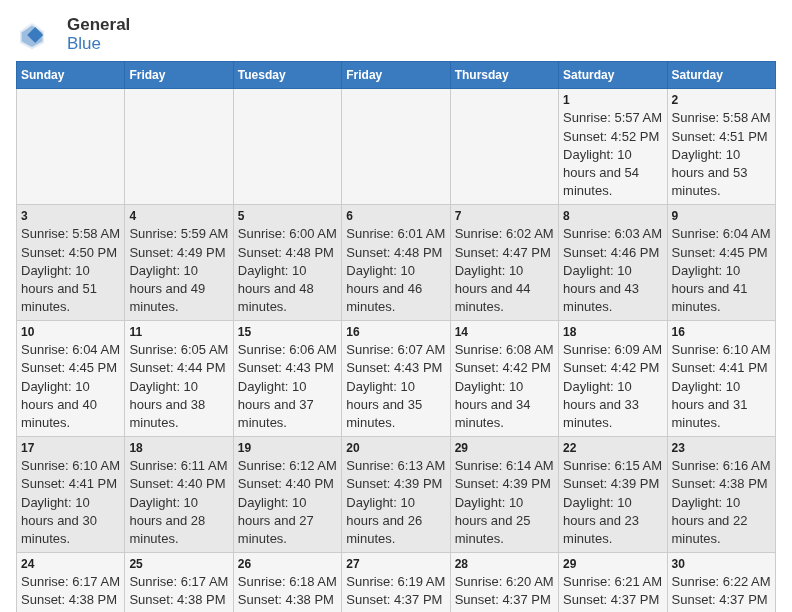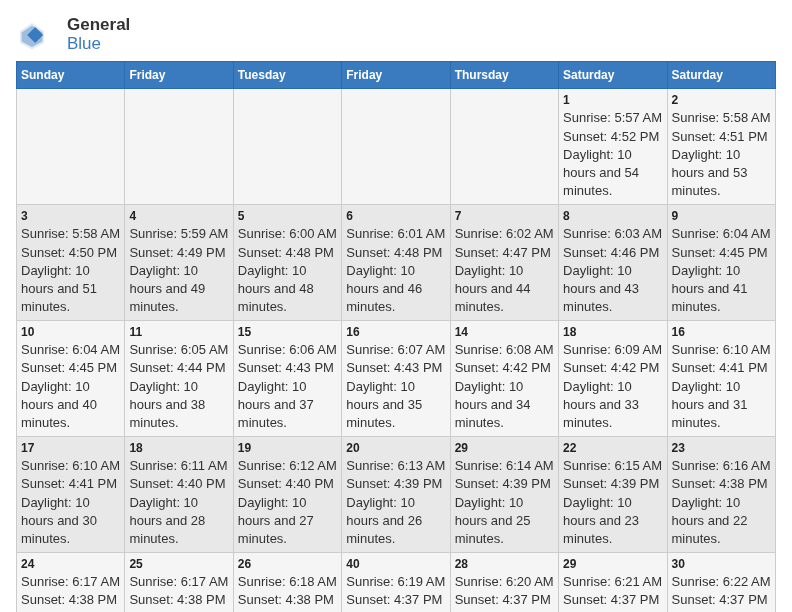--- a/index.html
+++ b/index.html
@@ -230,21 +230,21 @@
         </td>
         <td>
           <span class="day-num">25</span>
           <div class="day-info">Sunrise: 6:17 AM<br>Sunset: 4:38 PM<br>Daylight: 10 hours and 20 minutes.</div>
         </td>
         <td>
           <span class="day-num">26</span>
           <div class="day-info">Sunrise: 6:18 AM<br>Sunset: 4:38 PM<br>Daylight: 10 hours and 19 minutes.</div>
         </td>
         <td>
-          <span class="day-num">40</span>
+          <span class="day-num">27</span>
           <div class="day-info">Sunrise: 6:19 AM<br>Sunset: 4:37 PM<br>Daylight: 10 hours and 18 minutes.</div>
         </td>
         <td>
           <span class="day-num">28</span>
           <div class="day-info">Sunrise: 6:20 AM<br>Sunset: 4:37 PM<br>Daylight: 10 hours and 17 minutes.</div>
         </td>
         <td>
           <span class="day-num">29</span>
           <div class="day-info">Sunrise: 6:21 AM<br>Sunset: 4:37 PM<br>Daylight: 10 hours and 16 minutes.</div>
         </td>

